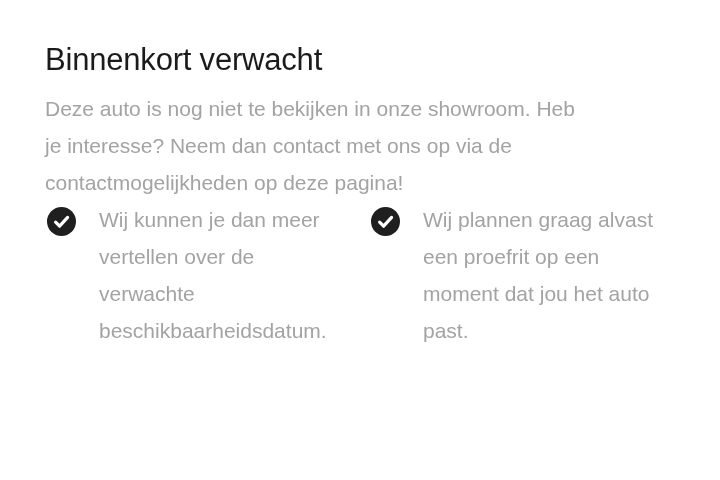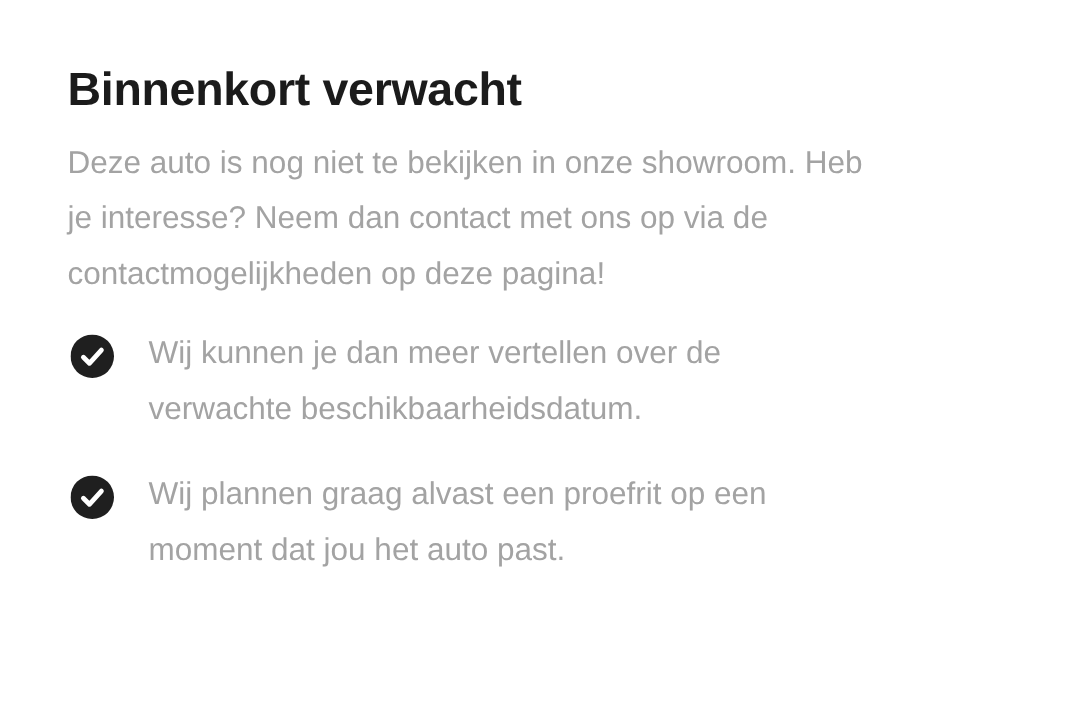--- a/index.html
+++ b/index.html
@@ -15,37 +15,36 @@
     height: 480px;
     background: var(--background);
     overflow: hidden;
     font-family: "Liberation Sans", sans-serif;
   }
   .section {
     padding: 41px 45px 0 45px;
   }
   .section-title {
     font-size: 31px;
-    font-weight: 700;
+    font-weight: 400;
     color: var(--heading);
     letter-spacing: -0.2px;
     line-height: 1.2;
     margin-bottom: 12px;
   }
   .section-intro {
     font-size: 21px;
     color: var(--body);
     line-height: 37px;
     max-width: 540px;
-    margin-bottom: 16px;
   }
   .bullet-list {
     list-style: none;
     display: flex;
-    flex-direction: column;
+    flex-direction: row;
     gap: 20px;
     margin-left: 2px;
   }
   .bullet-item {
     display: flex;
     align-items: flex-start;
     gap: 23px;
   }
   .check-icon {
     flex: 0 0 auto;

